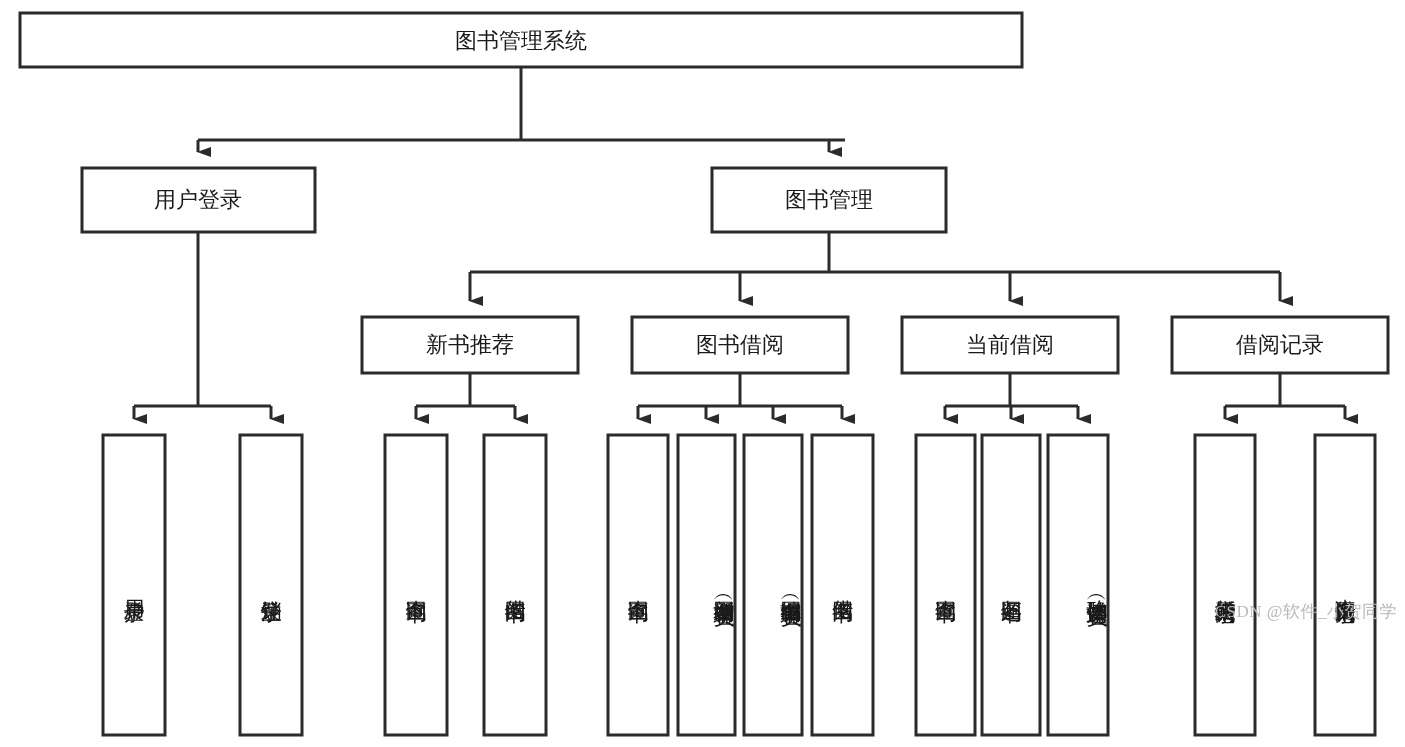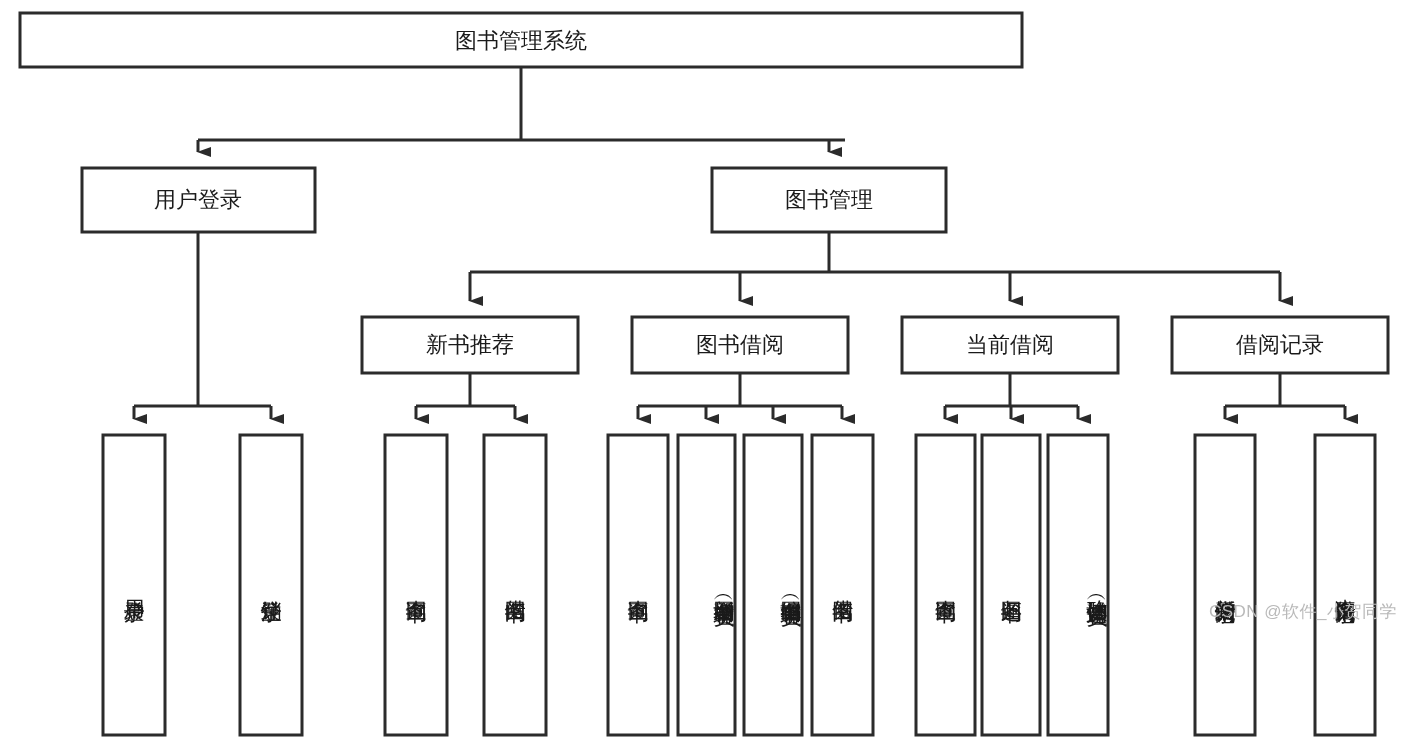--- a/index.html
+++ b/index.html
@@ -59,21 +59,21 @@
     display: flex;
     align-items: center;
     justify-content: center;
     white-space: nowrap;
     pointer-events: none;
   }
   .watermark {
     position: absolute;
     right: 8px;
     bottom: 4px;
-    font-family: Liberation Sans, sans-serif;
+    font-family: Liberation Serif, serif;
     font-size: 17px;
     color: #b9b9b9;
     white-space: nowrap;
     letter-spacing: 0.5px;
   }
 </style>
 </head>
 <body>
 
 <div id="diagram-root">

